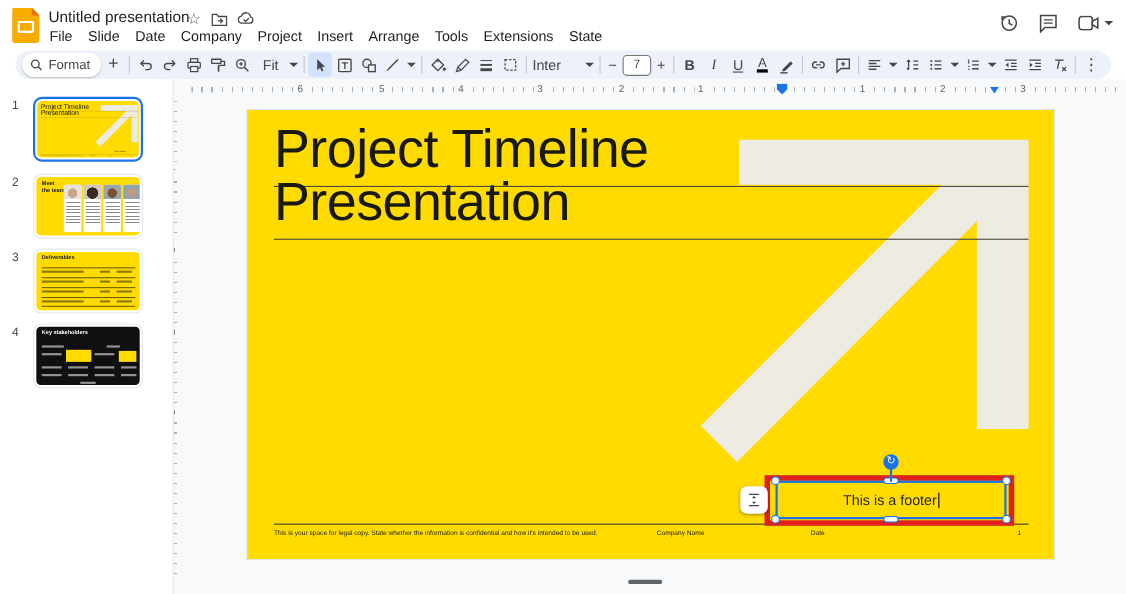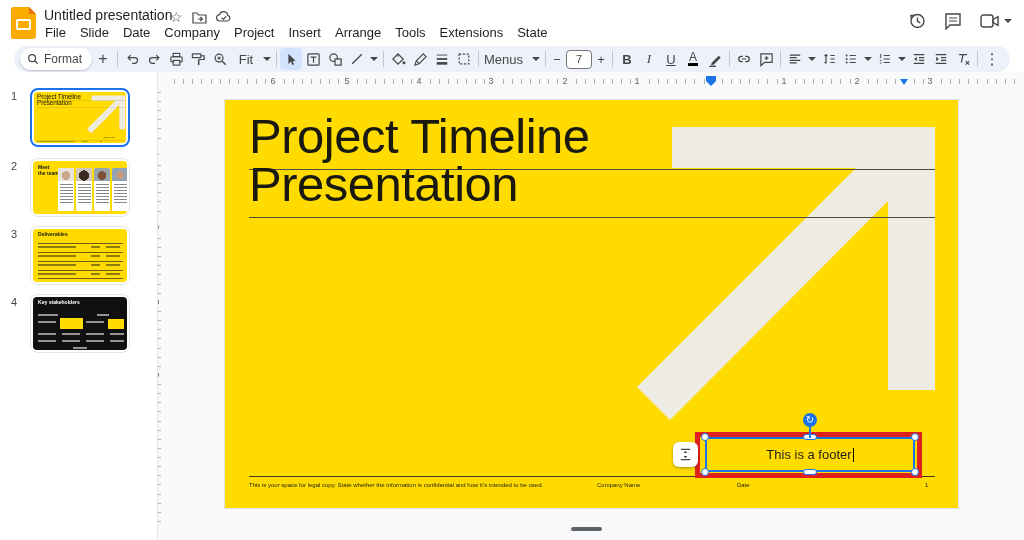--- a/index.html
+++ b/index.html
@@ -273,21 +273,21 @@
           <rect x="2" y="7" width="12" height="2" fill="#444746"></rect>
           <rect x="2" y="11.5" width="12" height="3" fill="#444746"></rect>
         </svg>
     </div>
     <div class="tbi">
       <svg width="14" height="14" viewBox="0 0 16 16">
           <rect x="2.5" y="2.5" width="11" height="11" fill="none" stroke="#444746" stroke-width="1.4" stroke-dasharray="2.4 1.8"></rect>
         </svg>
     </div>
     <div class="tb-div"></div>
-    <div class="tbi font-lbl" style="min-width:44px;justify-content:flex-start">Menus</div>
+    <div class="tbi font-lbl" style="min-width:44px;justify-content:flex-start">Inter</div>
     <div class="tbi tb-caret">
         <span class="caret"></span>
       </div>
     <div class="tb-div"></div>
     <div class="tbi" style="min-width:16px">−</div>
     <div class="size-box">7</div>
     <div class="tbi" style="min-width:16px">+</div>
     <div class="tb-div"></div>
     <div class="tbi b-bold">B</div>
     <div class="tbi b-ital">I</div>

